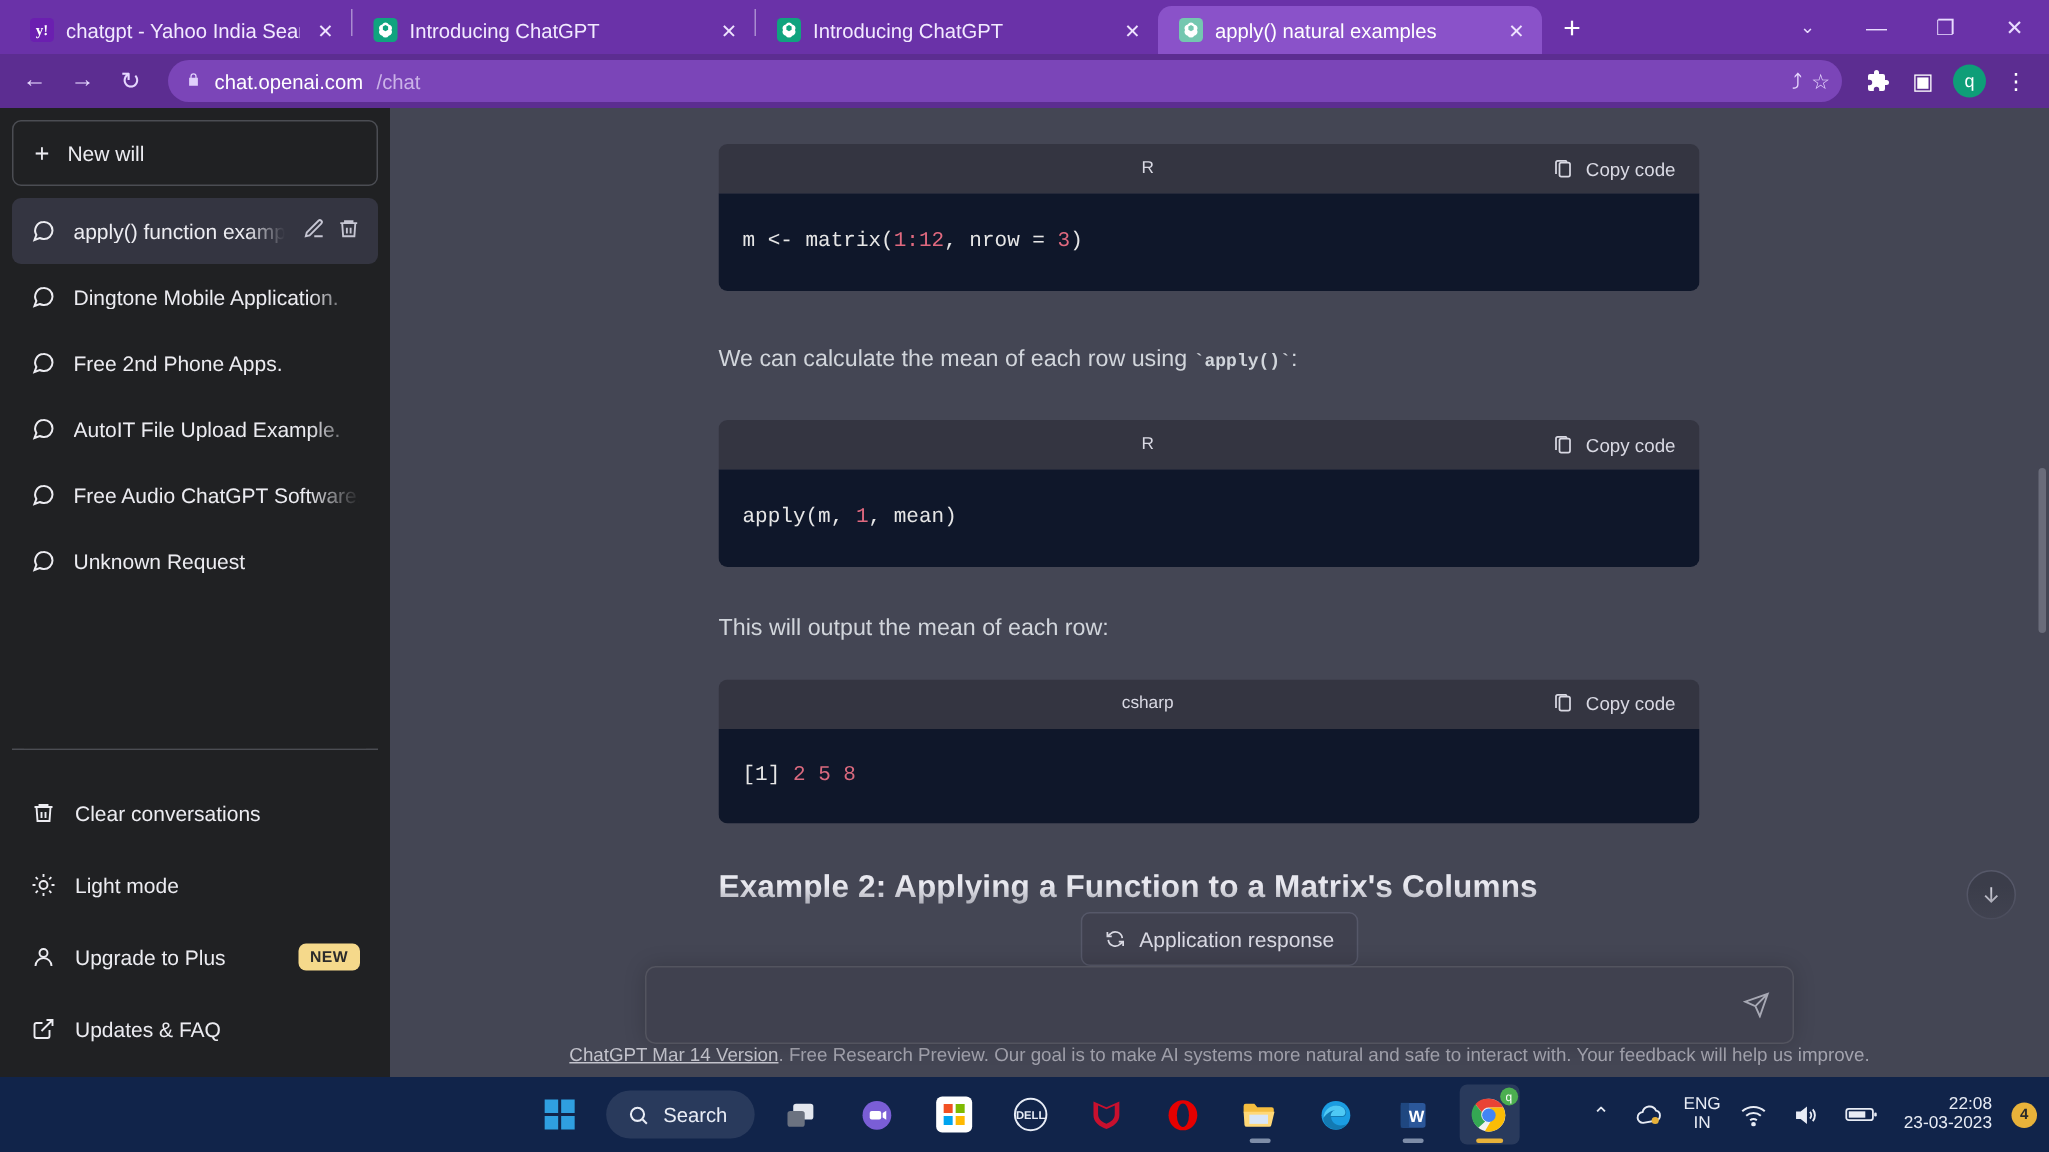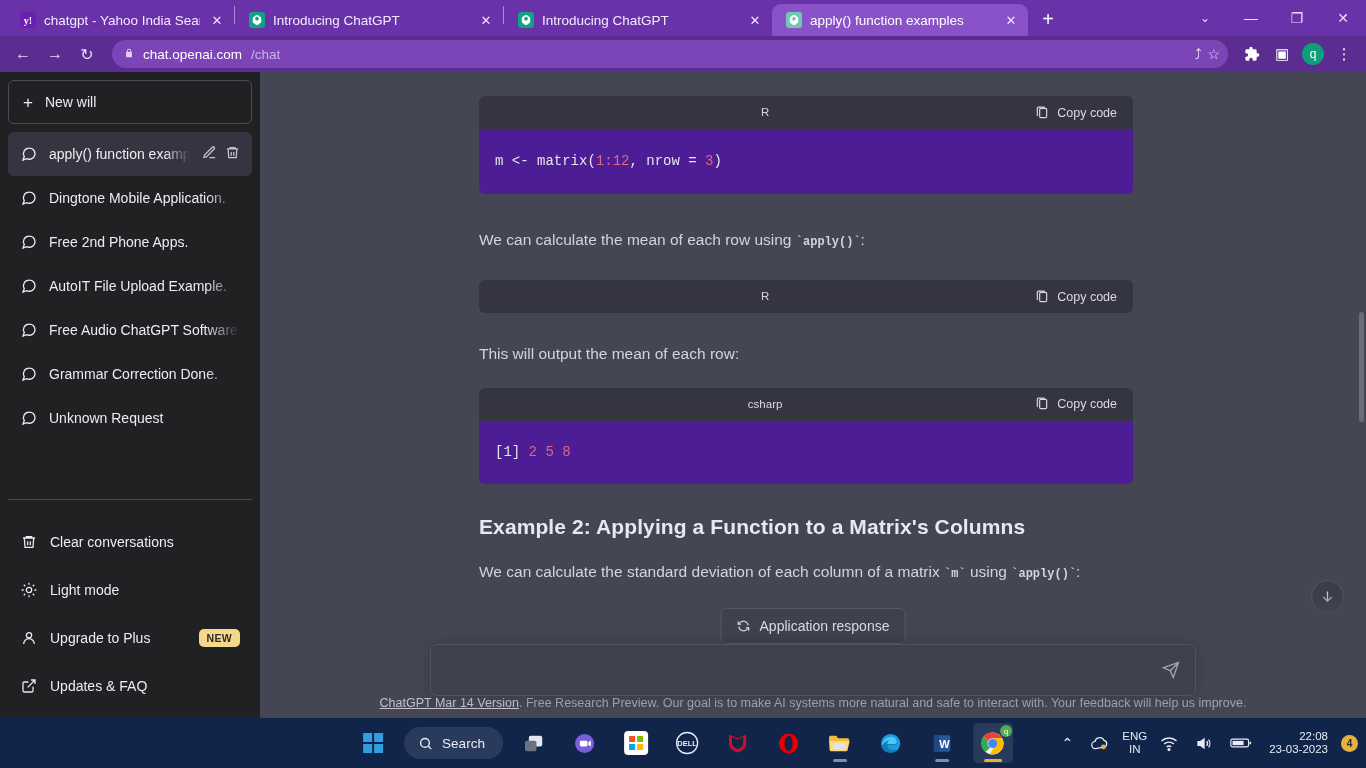--- a/index.html
+++ b/index.html
@@ -83,21 +83,21 @@
 
   .cutoff { height: 8px; overflow: hidden; }
 
   .codeblock { border-radius: 6px; overflow: hidden; margin: 0; }
   .code-head {
     background: #343541; height: 33px; display: flex; align-items: center;
     padding: 0 16px; color: #d9d9e3; font-size: 12.5px;
   }
   .code-head .lang { flex: 1 1 auto; }
   .copy { display: flex; align-items: center; gap: 8px; font-size: 12.5px; color: #d9d9e3; }
-  .code-body { background: #4c1d95; padding: 16px; font-family: "Liberation Mono", monospace; font-size: 14px; color: #e6e6e6; line-height: 1.5; }
+  .code-body { background: #0f172a; padding: 16px; font-family: "Liberation Mono", monospace; font-size: 14px; color: #e6e6e6; line-height: 1.5; }
   .tok-num { color: #e0697f; }
   .tok-pink { color: #d9697e; }
 
   .para { color: #d1d5db; font-size: 15.5px; line-height: 1.7; }
   .para code { font-family: "Liberation Mono", monospace; font-size: 12px; color: #d1d5db; font-weight: bold; }
   .h3 { color: #e8e8ef; font-size: 21px; font-weight: bold; letter-spacing: .1px; }
 
   .scrollbtn {
     position: absolute; right: 22px; top: 508px; width: 33px; height: 33px;
     border-radius: 50%; border: 1px solid #565869; background: #3b3d4a;
@@ -178,21 +178,21 @@
       </span>
       <span class="label">Introducing ChatGPT</span>
       <span class="tclose">✕</span>
     </div>
     <div class="tab active">
       <span class="favicon fav-gpt light">
         <svg width="12" height="12" viewBox="0 0 24 24" fill="#ffffff">
             <path d="M12 2a5 5 0 0 1 4.33 2.5A5 5 0 0 1 20 12a5 5 0 0 1-3.67 7.5A5 5 0 0 1 12 22a5 5 0 0 1-4.33-2.5A5 5 0 0 1 4 12a5 5 0 0 1 3.67-7.5A5 5 0 0 1 12 2zm0 3.2L8.5 7.3v4.2L12 13.6l3.5-2.1V7.3L12 5.2z"></path>
           </svg>
       </span>
-      <span class="label">apply() function examples</span>
+      <span class="label">apply() natural examples</span>
       <span class="tclose">✕</span>
     </div>
     <div class="newtab">+</div>
 
     <div class="wincontrols">
       <span class="wc chev">⌄</span>
       <span class="wc">—</span>
       <span class="wc">❐</span>
       <span class="wc">✕</span>
     </div>
@@ -285,28 +285,20 @@
 
         <div class="conv">
           <span class="sbicon">
             <svg width="16" height="16" viewBox="0 0 24 24" fill="none" stroke="#ececf1" stroke-width="2">
                 <path d="M21 11.5a8.4 8.4 0 0 1-9 8.4 8.5 8.5 0 0 1-3.8-.9L3 21l1.9-5.1A8.4 8.4 0 0 1 12 3.1a8.4 8.4 0 0 1 9 8.4z"></path>
               </svg>
           </span>
           <span class="ctitle">Free Audio ChatGPT Software.</span>
         </div>
 
-        <div class="conv">
-          <span class="sbicon">
-            <svg width="16" height="16" viewBox="0 0 24 24" fill="none" stroke="#ececf1" stroke-width="2">
-                <path d="M21 11.5a8.4 8.4 0 0 1-9 8.4 8.5 8.5 0 0 1-3.8-.9L3 21l1.9-5.1A8.4 8.4 0 0 1 12 3.1a8.4 8.4 0 0 1 9 8.4z"></path>
-              </svg>
-          </span>
-          <span class="ctitle">Grammar Correction Done.</span>
-        </div>
 
         <div class="conv">
           <span class="sbicon">
             <svg width="16" height="16" viewBox="0 0 24 24" fill="none" stroke="#ececf1" stroke-width="2">
                 <path d="M21 11.5a8.4 8.4 0 0 1-9 8.4 8.5 8.5 0 0 1-3.8-.9L3 21l1.9-5.1A8.4 8.4 0 0 1 12 3.1a8.4 8.4 0 0 1 9 8.4z"></path>
               </svg>
           </span>
           <span class="ctitle">Unknown Request</span>
         </div>
         <div class="sidebar-fade"></div>
@@ -380,20 +372,21 @@
             <div class="code-head">
               <span class="lang">R</span>
               <span class="copy">
                 <svg width="14" height="14" viewBox="0 0 24 24" fill="none" stroke="#d9d9e3" stroke-width="2">
                     <rect x="8" y="4" width="12" height="16" rx="2"></rect>
                     <path d="M16 4V3a1 1 0 0 0-1-1H6a2 2 0 0 0-2 2v13"></path>
                   </svg>
                 <span>Copy code</span>
               </span>
             </div>
+            <div class="code-body" style="padding:22px 16px"><span>apply(m, </span><span class="tok-num">1</span><span>, mean</span><span>)</span></div>
           </div>
 
           <div class="para" style="margin-top:28px">This will output the mean of each row:</div>
 
           <div class="codeblock" style="margin-top:20px">
             <div class="code-head">
               <span class="lang">csharp</span>
               <span class="copy">
                 <svg width="14" height="14" viewBox="0 0 24 24" fill="none" stroke="#d9d9e3" stroke-width="2">
                     <rect x="8" y="4" width="12" height="16" rx="2"></rect>

